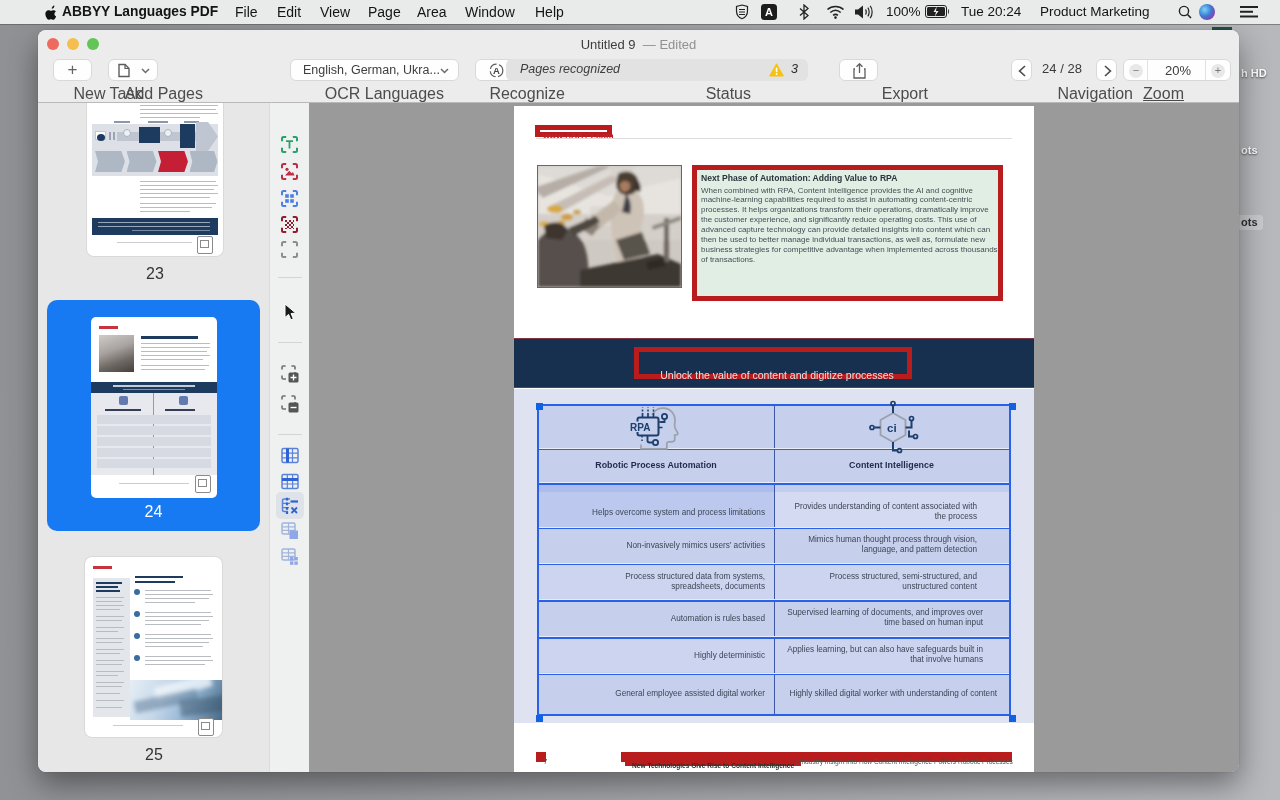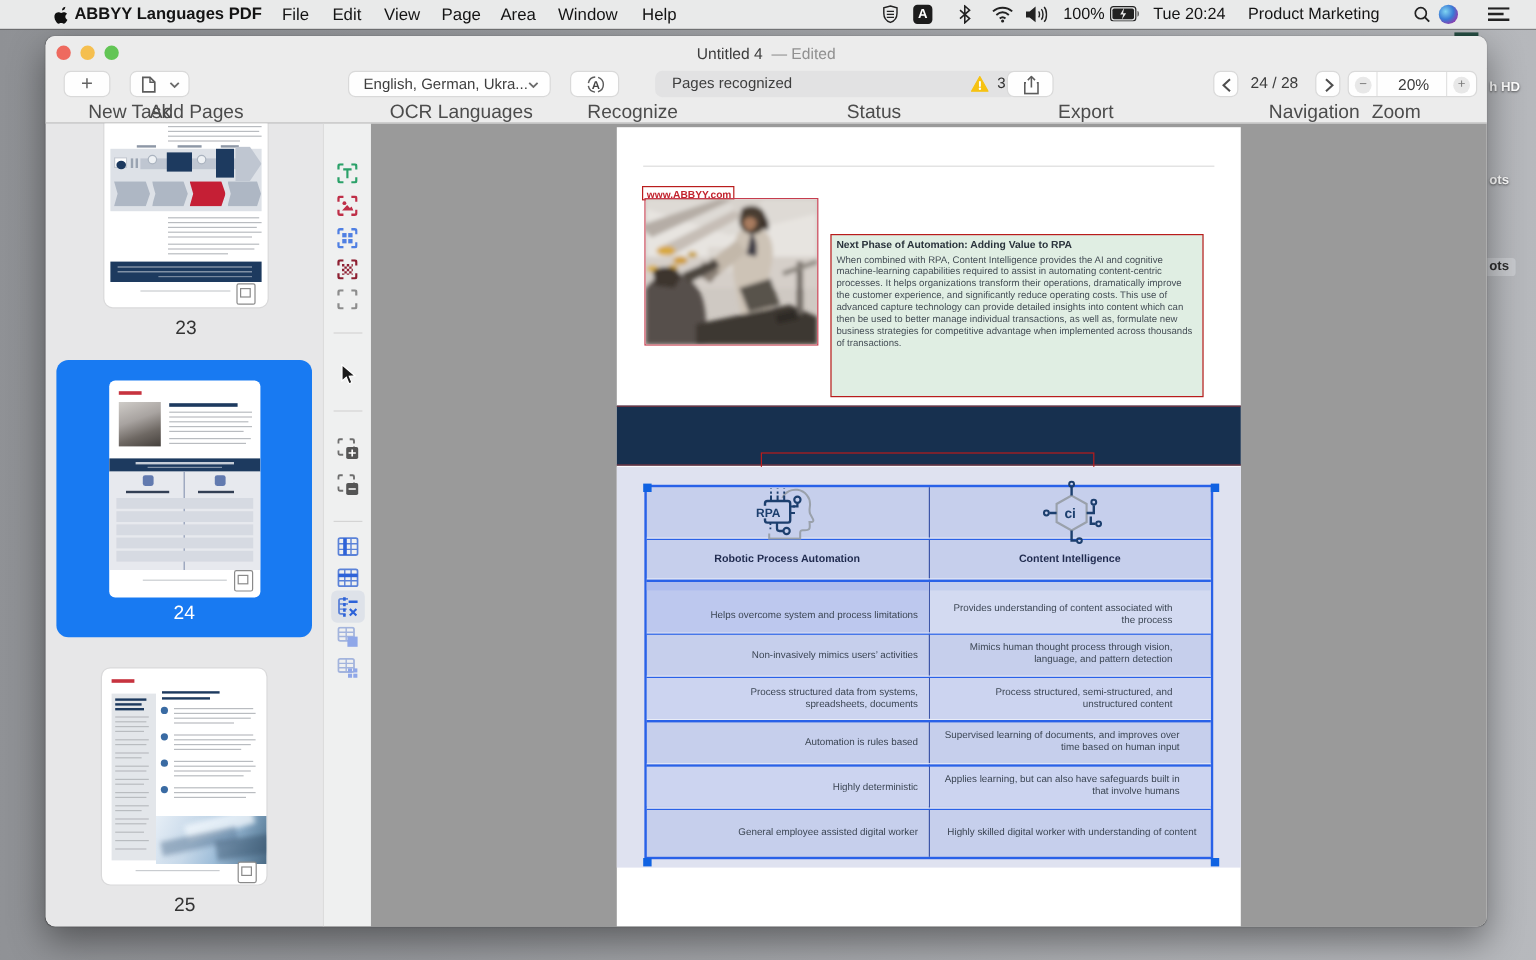--- a/index.html
+++ b/index.html
@@ -39,21 +39,21 @@
 #toolstrip { position:absolute; left:231px; top:0; width:40px; height:100%;
   background:#eff0f0; border-left:1px solid #dcdcdc; }
 #docarea { position:absolute; left:271px; top:0; width:930px; height:100%; background:#9a9a9a; }
 
 
 .thumbline { position:absolute; background:#b9bcc0; height:1px; }
 .pagenum { position:absolute; font-size:16px; color:#333; width:100px; text-align:center; }
 
 
 #page { position:absolute; left:205px; top:3px; width:520px; height:666px; background:#ffffff; }
-.greenbox { border:1px solid #b91c1c;margin-top:30px; }
+.greenbox { border:5px solid #b91c1c; }
 #ptable { position:absolute; left:23px; top:298px; width:473.5px; height:312px; background:#c6cfec; border:2px solid #2961e8; }
 #ptable .cell { position:absolute; font-size:8.2px; line-height:10.2px; color:#3c4654;text-align:right; }
 .handle { position:absolute; width:7px; height:7px; background:#1062e2; z-index:5; }
 </style>
 </head>
 <body>
 
 <div id="menubar">
   <svg class="mi" style="left:44px; top:4px;" width="14" height="16" viewBox="0 0 12 16">
     <path fill="#111" d="M11.18,12.4c-.3.66-.44.96-.82,1.54-.53.81-1.28,1.82-2.21,1.83-.82,0-1.04-.54-2.15-.53-1.11,0-1.34.54-2.17.53C2.9,15.76,2.2,14.84,1.67,14,0.18,11.77-.03,9.15.9,7.76c.66-.99,1.7-1.57,2.68-1.57,1,0,1.62.55,2.45.55.8,0,1.29-.55,2.44-.55.87,0,1.8.47,2.46,1.29-2.16,1.18-1.81,4.27.25,4.92ZM8.75,3.67c.42-.54.74-1.3.62-2.08-.69.05-1.49.48-1.96,1.05-.42.51-.77,1.28-.64,2.02.75.02,1.53-.43,1.98-.99Z"></path>
@@ -104,21 +104,21 @@
     <path stroke="#222" stroke-width="2" d="M0,1 h18 M0,5.7 h13 M0,10.4 h18"></path>
   </svg>
 </div>
 
 <div style="position:absolute; left:1212px; top:27px; width:20px; height:4px; background:#274e43; z-index:5;"></div>
 <div class="dlabel" style="left:1241px; top:67px;">h HD</div>
 <div class="dlabel" style="left:1241px; top:144px;">ots</div>
 <div style="position:absolute; left:1236px; top:215px; padding:1px 5px 2px 5px; background:#c7c9cd; border-radius:3px; color:#2e2e2e; font-size:11px; font-weight:bold; z-index:5;">ots</div>
 
 <div id="window">
-  <div id="titlebar"><span style="color:#3d3d3d">Untitled 4</span> <span style="color:#909090">&nbsp;— Edited</span></div>
+  <div id="titlebar"><span style="color:#3d3d3d">Untitled 9</span> <span style="color:#909090">&nbsp;— Edited</span></div>
   <div class="tl" style="left:9px;  background:#ee6a5f;"></div>
   <div class="tl" style="left:29px; background:#f5bf4f;"></div>
   <div class="tl" style="left:49px; background:#62c555;"></div>
 
   <div id="toolbar">
 
     <div class="tbtn" style="left:15px; width:39px; text-align:center; font-size:17px; line-height:20px; color:#636363;">+</div>
     <div class="tlabel" style="left:34.5px;">New Task</div>
 
     <div class="tbtn" style="left:70px; width:50px;">
@@ -140,21 +140,21 @@
     <div class="tlabel" style="left:336px;">OCR Languages</div>
 
     <div class="tbtn" style="left:437px; width:41px;">
       <svg style="position:absolute; left:13px; top:3px;" width="15" height="15" viewBox="0 0 15 15">
         <circle cx="7.5" cy="7.5" r="6.3" fill="none" stroke="#5c5c5c" stroke-width="1.2" stroke-dasharray="8 2.5"></circle>
         <text x="7.5" y="10.8" font-size="9.5" font-weight="bold" fill="#444" text-anchor="middle" font-family="Liberation Sans">A</text>
       </svg>
     </div>
     <div class="tlabel" style="left:457px;">Recognize</div>
 
-    <div style="position:absolute; left:508px; top:2px; width:302px; height:22px; background:#e2e2e3; border-radius:6px;">
+    <div style="position:absolute; left:468px; top:2px; width:302px; height:22px; background:#e2e2e3; border-radius:6px;font-style:italic;">
       <span style="position:absolute; left:14px; top:3px; font-size:12.5px; color:#3e3e3e;">Pages recognized</span>
       <svg style="position:absolute; left:263px; top:4px;" width="15" height="14" viewBox="0 0 15 14">
         <path d="M7.5,0.8 L14.4,13 H0.6 Z" fill="#f6c212" stroke="#f6c212" stroke-width="1" stroke-linejoin="round"></path>
         <rect x="6.8" y="4.4" width="1.6" height="5" rx="0.8" fill="#fff"></rect>
         <circle cx="7.6" cy="11" r="1" fill="#fff"></circle>
       </svg>
       <span style="position:absolute; left:285px; top:3px; font-size:12.5px; color:#2e2e2e;">3</span>
     </div>
     <div class="tlabel" style="left:643px;">Status</div>
 
@@ -179,21 +179,21 @@
     </div>
     <div class="tlabel" style="left:1025px;">Navigation</div>
 
     <div style="position:absolute; left:1085px; top:2px; width:108px; height:22px; background:#fefefe; border:1px solid #d9d9d9; border-radius:6px;">
       <div style="position:absolute; left:23px; top:0; width:1px; height:100%; background:#e2e2e2;"></div>
       <div style="position:absolute; right:24px; top:0; width:1px; height:100%; background:#e2e2e2;"></div>
       <div style="position:absolute; left:5px; top:4px; width:14px; height:14px; border-radius:50%; background:#e8e8e8; color:#7a7a7a; font-size:11px; line-height:13px; text-align:center;">−</div>
       <div style="position:absolute; left:24px; top:3px; width:60px; text-align:center; font-size:13px; color:#3c3c3c;">20%</div>
       <div style="position:absolute; right:5px; top:4px; width:14px; height:14px; border-radius:50%; background:#e8e8e8; color:#7a7a7a; font-size:11px; line-height:13px; text-align:center;">+</div>
     </div>
-    <div class="tlabel" style="left:1076px;">Zoom</div>
+    <div class="tlabel" style="left:1076px;text-decoration:underline;">Zoom</div>
   </div>
 
   <div id="content">
     <div id="docarea">
       <div id="page">
 
         <div class="greenbox" style="position:absolute; left:21px; top:19px; width:77px; height:12px;">
           <span style="position:absolute; left:3px; top:1px; font-size:8.5px; font-weight:bold; color:#c2242e;">www.ABBYY.com</span>
         </div>
         <div style="position:absolute; left:22px; top:32px; width:476px; height:1px; background:#dcdcdc;"></div>

